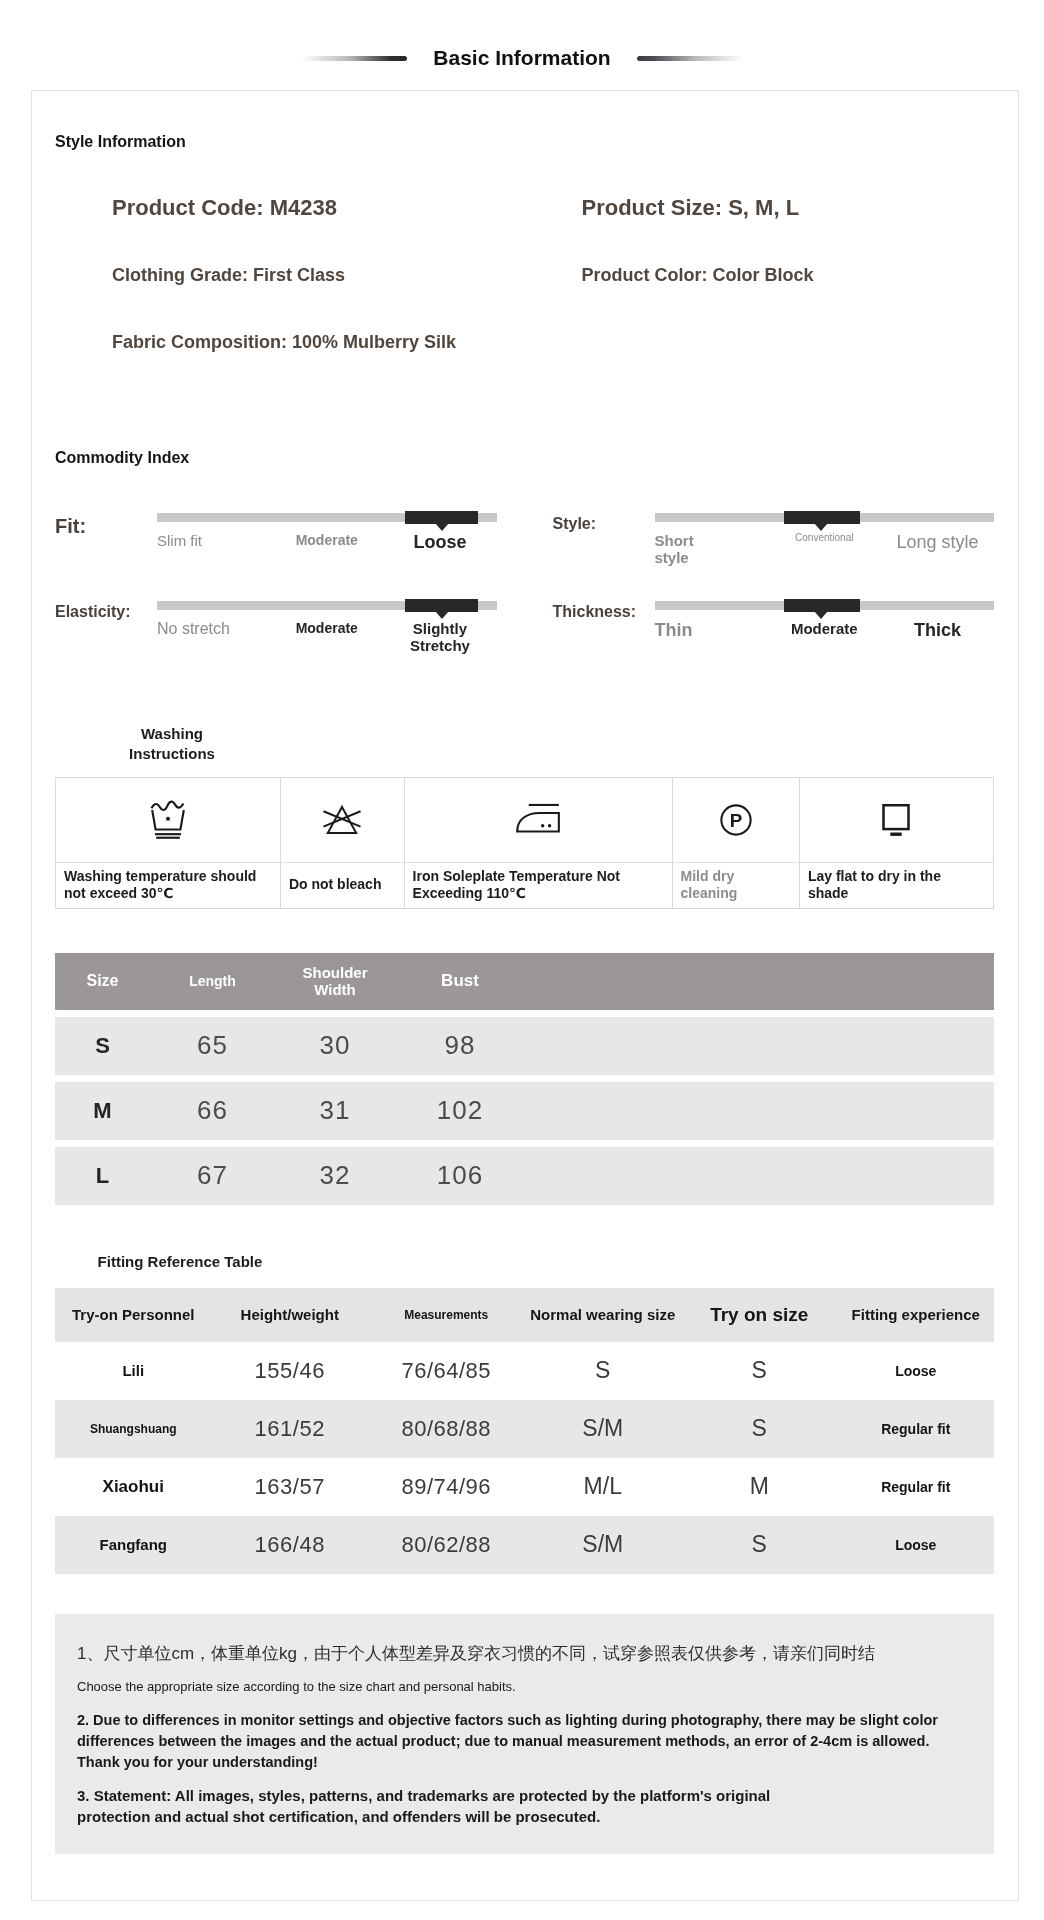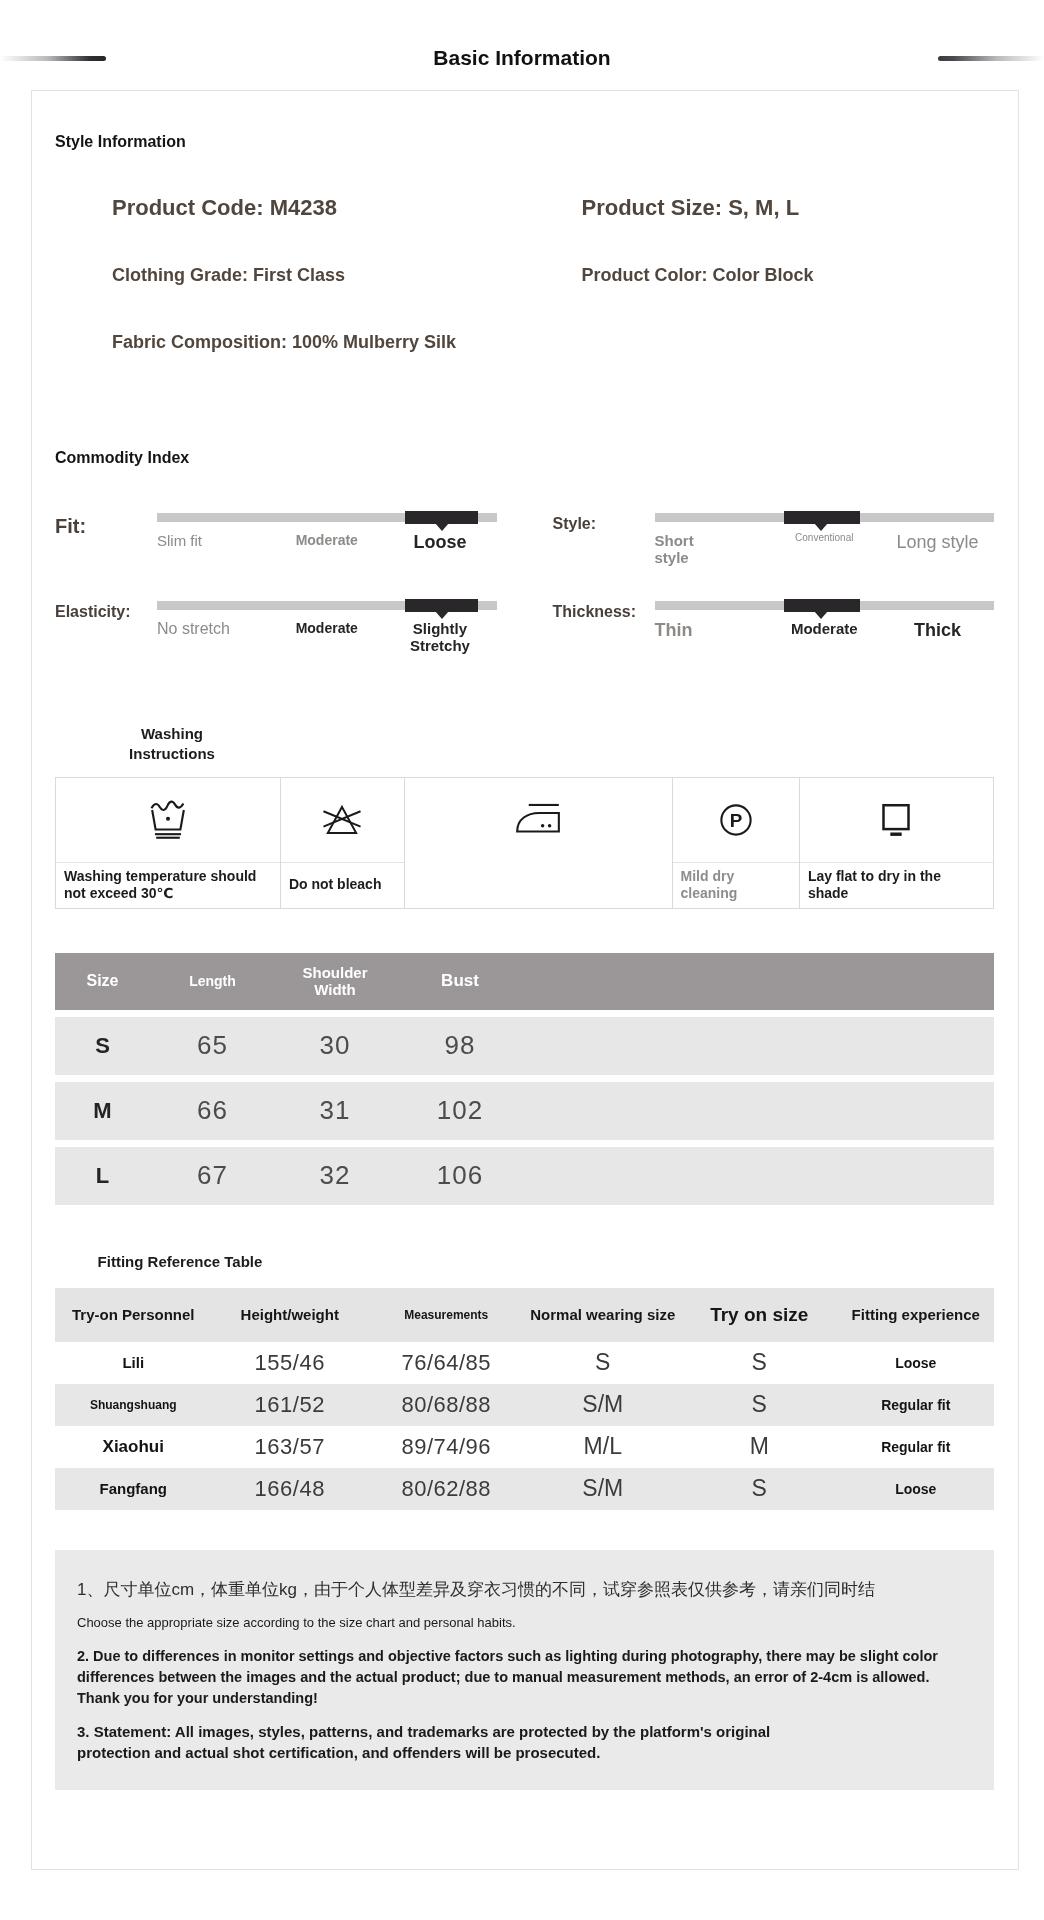--- a/index.html
+++ b/index.html
@@ -7,21 +7,21 @@
     width:1044px;
     font-family:"Liberation Sans","DejaVu Sans",sans-serif;
     color:#1c1c1c;
     -webkit-font-smoothing:antialiased;
   }
   
   .top-header{
     padding-top:46px;
     display:flex;
     align-items:center;
-    justify-content:space-between;
+    justify-content:center;
     gap:26px;
   }
   .decor-line{width:106px;height:5px;border-radius:3px;}
   .decor-line.left{background:linear-gradient(to right,rgba(180,180,185,0),#b9b9bd 45%,#2e2e33 85%,#26262b);}
   .decor-line.right{background:linear-gradient(to left,rgba(180,180,185,0),#b9b9bd 45%,#4a4a50 85%,#3a3a40);}
   .page-title{font-size:21px;font-weight:bold;color:#111;}
 
   
   .card{
     margin:20px 25px 14px 31px;
@@ -121,21 +121,21 @@
   .t2{margin-top:16px;}
   .t2-header{
     display:grid;grid-template-columns:repeat(6,1fr);
     background:#e5e4e5;height:54px;align-items:center;
   }
   .t2-header .hc{text-align:center;font-weight:bold;font-size:15px;color:#161616;}
   .t2-header .hc.sm{font-size:12px;}
   .t2-header .hc.lg{font-size:19px;}
   .t2-row{
     display:grid;grid-template-columns:repeat(6,1fr);
-    height:42px;align-items:center;
+    height:58px;align-items:center;
   }
   .t2-row.alt{background:#e8e7e8;}
   .t2-row .c{text-align:center;}
   .t2-row .c-name{font-weight:bold;font-size:15px;color:#141414;}
   .t2-row .c-name.sm{font-size:12px;}
   .t2-row .c-num{font-size:22px;color:#3b3b3b;letter-spacing:0.5px;}
   .t2-row .c-size{font-size:23px;color:#3b3b3b;}
   .t2-row .c-exp{font-weight:bold;font-size:14px;color:#141414;}
 
   
@@ -272,20 +272,21 @@
 
       <div class="wi-cell">
         <div class="wi-icon">
           <svg class="wi-svg" width="56" height="44" viewBox="0 0 48 38" fill="none" stroke="#1a1a1a" stroke-width="1.8">
             <line x1="16" y1="6" x2="42" y2="6"></line>
             <path d="M6,29 C6,18 15,13 25,13 H42 V29 Z"></path>
             <circle cx="28" cy="24" r="1.5" fill="#1a1a1a" stroke="none"></circle>
             <circle cx="34" cy="24" r="1.5" fill="#1a1a1a" stroke="none"></circle>
           </svg>
         </div>
+        <div class="wi-cap">Iron Soleplate Temperature Not Exceeding 110℃</div>
       </div>
 
       <div class="wi-cell">
         <div class="wi-icon">
           <svg class="wi-svg" width="46" height="46" viewBox="0 0 44 44" fill="none" stroke="#1a1a1a" stroke-width="2">
             <circle cx="22" cy="22" r="14"></circle>
             <text x="22" y="28.5" text-anchor="middle" font-size="18" font-weight="bold" font-family="Liberation Sans, DejaVu Sans, sans-serif" fill="#1a1a1a" stroke="none">P</text>
           </svg>
         </div>
         <div class="wi-cap dim">Mild dry cleaning</div>

